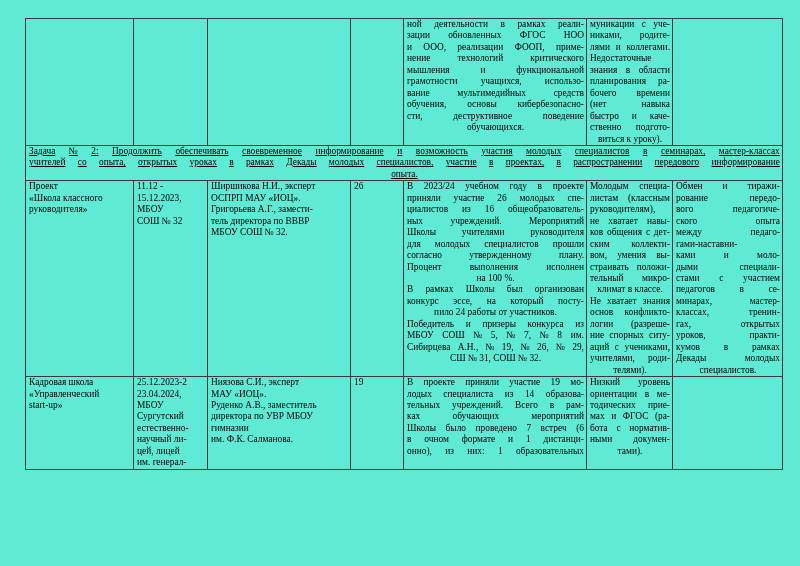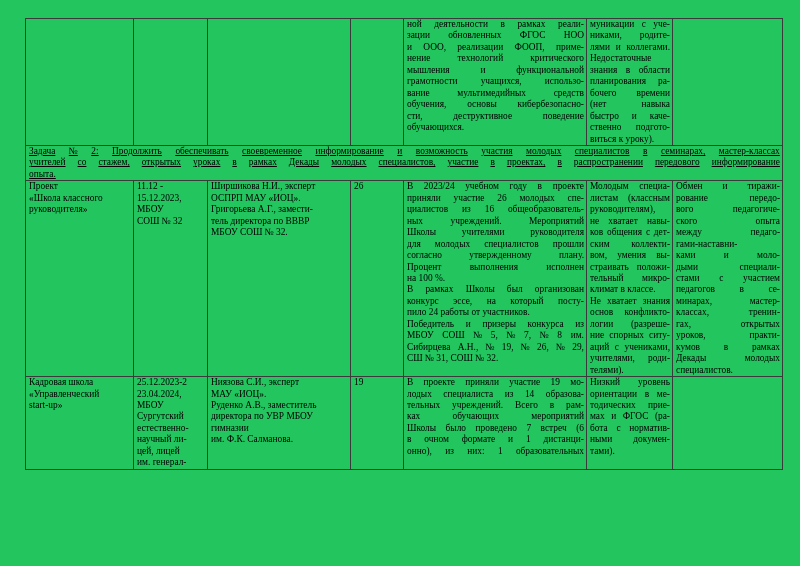--- a/index.html
+++ b/index.html
@@ -11,21 +11,21 @@
     width: 800px;
     height: 566px;
     font-family: "Liberation Serif", "DejaVu Serif", serif;
     color: #000000;
     overflow: hidden;
   }
   .page {
     position: relative;
     width: 800px;
     height: 566px;
-    background: #22c55e;
+    background: #5eead4;
   }
   table.doc-table {
     position: absolute;
     left: 25px;
     top: 18px;
     width: 757px;
     border-collapse: collapse;
     table-layout: fixed;
   }
   table.doc-table td {
@@ -55,21 +55,21 @@
     padding: 0px 3px 1px 4px;
     line-height: 11.6px;
     text-decoration: underline;
   }
   
   .jline {
     display: flex;
     justify-content: space-between;
     white-space: nowrap;
   }
-  .jline.last { justify-content: flex-start; }
+  .jline.last { justify-content: center; }
   .jline.ctr { justify-content: flex-start; }
   .jline > i {
     font-style: normal;
   }
 </style>
 </head>
 <body>
 
 <div class="page">
 
@@ -216,21 +216,21 @@
                 <i>участия</i>
                 <i>молодых</i>
                 <i>специалистов</i>
                 <i>в</i>
                 <i>семинарах,</i>
                 <i>мастер-классах</i>
               </div>
             <div class="jline">
                 <i>учителей</i>
                 <i>со</i>
-                <i>стажем,</i>
+                <i>опыта,</i>
                 <i>открытых</i>
                 <i>уроках</i>
                 <i>в</i>
                 <i>рамках</i>
                 <i>Декады</i>
                 <i>молодых</i>
                 <i>специалистов,</i>
                 <i>участие</i>
                 <i>в</i>
                 <i>проектах,</i>

